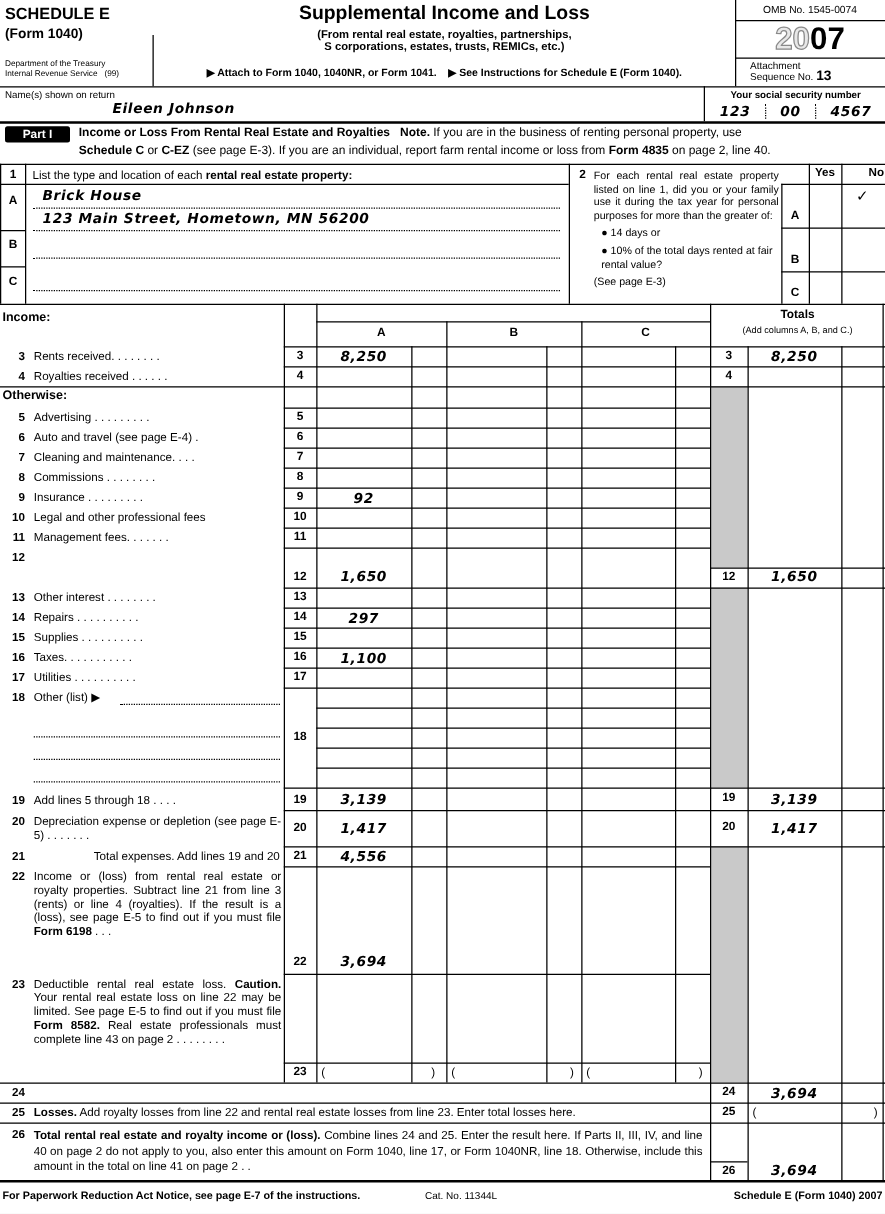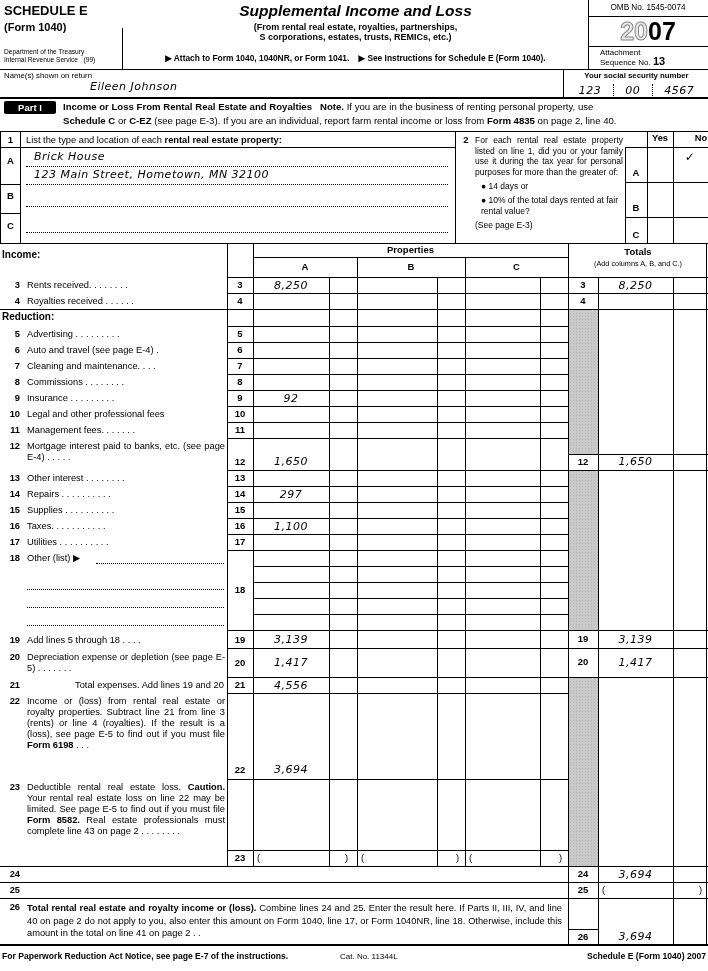--- a/index.html
+++ b/index.html
@@ -7,41 +7,41 @@
         font-family:"Liberation Sans",sans-serif;color:#000;overflow:hidden;}
   .a{position:absolute;}
   .hl{position:absolute;border-top:1px solid #000;height:0;}
   .hl2{position:absolute;border-top:2px solid #000;height:0;}
   .vl{position:absolute;border-left:1px solid #000;width:0;}
   .dot{position:absolute;border-bottom:1.5px dotted #000;height:0;}
   .b{font-weight:bold;}
   .lbl{font-size:9.3px;line-height:11px;}
   .just{text-align:justify;}
   .num{font-weight:bold;font-size:9.5px;text-align:center;}
-  .hv{font-family:"DejaVu Sans",sans-serif;font-style:oblique;font-size:11px;letter-spacing:.5px;}
+  .hv{font-family:"DejaVu Sans",sans-serif;font-style:oblique;font-size:11px;letter-spacing:.5px;font-weight:bold;}
   .ctr{text-align:center;}
   .gray{position:absolute;background:#c9c9c9;
         background-image:radial-gradient(#b5b5b5 20%,transparent 21%);background-size:3px 3px;}
   .yr20{color:#e8e8e8;-webkit-text-stroke:1px #8a8a8a;}
 </style>
 </head>
 <body>
 
 <div class="page">
 
   <div>
     <div class="a b" style="left:4px;top:3px;font-size:13px;">SCHEDULE E</div>
     <div class="a b" style="left:4px;top:21px;font-size:11px;">(Form 1040)</div>
     <div class="a" style="left:4px;top:48px;font-size:6.6px;line-height:8px;width:118px;">
       <span>Department of the Treasury</span><br>
       <span>Internal Revenue Service</span>&nbsp;&nbsp;
       <span>(99)</span>
     </div>
 
-    <div class="a b ctr" style="left:123px;top:2px;width:465px;font-size:15.5px;font-style:italic;">Supplemental Income and Loss</div>
+    <div class="a b ctr" style="left:123px;top:2px;width:465px;font-size:15.5px;">Supplemental Income and Loss</div>
     <div class="a b ctr" style="left:123px;top:22px;width:465px;font-size:9px;">(From rental real estate, royalties, partnerships,</div>
     <div class="a b ctr" style="left:123px;top:32px;width:465px;font-size:9px;">S corporations, estates, trusts, REMICs, etc.)</div>
     <div class="a b ctr" style="left:123px;top:53px;width:465px;font-size:8.4px;">
       <span>▶ Attach to Form 1040, 1040NR, or Form 1041.</span>&nbsp;&nbsp;&nbsp;
       <span>▶ See Instructions for Schedule E (Form 1040).</span>
     </div>
 
     <div class="a ctr" style="left:590px;top:3px;width:116px;font-size:8.2px;">OMB No. 1545-0074</div>
     <div class="a ctr b" style="left:590px;top:18px;width:116px;font-size:25px;line-height:27px;">
       <span class="yr20">20</span><span>07</span>
@@ -95,21 +95,21 @@
     <div class="hl" style="left:0;top:213px;width:20px;"></div>
 
     <div class="a num" style="left:2px;top:134px;width:17px;">1</div>
     <div class="a lbl" style="left:26px;top:135px;">
       <span>List the type and location of each </span><span class="b">rental real estate property:</span>
     </div>
 
     <div class="a num" style="left:2px;top:155px;width:17px;">A</div>
     <div class="a hv" style="left:34px;top:150px;">Brick House</div>
     <div class="dot" style="left:26px;top:166px;width:422px;"></div>
-    <div class="a hv" style="left:34px;top:168px;">123 Main Street, Hometown, MN 32100</div>
+    <div class="a hv" style="left:34px;top:168px;">123 Main Street, Hometown, MN 56200</div>
     <div class="dot" style="left:26px;top:184px;width:422px;"></div>
 
     <div class="a num" style="left:2px;top:190px;width:17px;">B</div>
     <div class="dot" style="left:26px;top:206px;width:422px;"></div>
 
     <div class="a num" style="left:2px;top:220px;width:17px;">C</div>
     <div class="dot" style="left:26px;top:232px;width:422px;"></div>
 
     <div class="a num" style="left:459px;top:134px;width:14px;">2</div>
     <div class="a just" style="left:475px;top:135px;width:148px;font-size:8.5px;line-height:10.5px;">For each rental real estate property listed on line 1, did you or your family use it during the tax year for personal purposes for more than the greater of:</div>
@@ -181,50 +181,48 @@
       <div class="hl" style="left:227px;top:536px;width:341px;"></div>
       <div class="hl" style="left:227px;top:607px;width:341px;"></div>
       <div class="hl" style="left:0;top:623px;width:708px;"></div>
       <div class="hl" style="left:0;top:639px;width:708px;"></div>
       <div class="hl" style="left:0;top:655px;width:708px;"></div>
       <div class="hl" style="left:568px;top:686px;width:30px;"></div>
       <div class="hl2" style="left:0;top:701px;width:708px;"></div>
       <div class="vl" style="left:706px;top:0;height:702px;"></div>
     </div>
 
-    <div class="a b ctr" style="left:253px;top:1px;width:315px;font-size:9.5px;">Properties</div>
     <div class="a b ctr" style="left:253px;top:18px;width:104px;font-size:9.5px;">A</div>
     <div class="a b ctr" style="left:357px;top:18px;width:108px;font-size:9.5px;">B</div>
     <div class="a b ctr" style="left:465px;top:18px;width:103px;font-size:9.5px;">C</div>
     <div class="a b ctr" style="left:568px;top:3px;width:140px;font-size:9.5px;">Totals</div>
     <div class="a ctr" style="left:568px;top:16px;width:140px;font-size:7.3px;">(Add columns A, B, and C.)</div>
 
     <div class="a b" style="left:2px;top:6px;font-size:10px;">Income:</div>
-    <div class="a b" style="left:2px;top:68px;font-size:10px;">Reduction:</div>
+    <div class="a b" style="left:2px;top:68px;font-size:10px;">Otherwise:</div>
 
     <div class="a lbl" style="left:6px;top:37px;width:14px;text-align:right;font-weight:bold;">3</div>
     <div class="a lbl" style="left:27px;top:37px;width:198px;">Rents received. . . . . . . .</div>
     <div class="a lbl" style="left:6px;top:53px;width:14px;text-align:right;font-weight:bold;">4</div>
     <div class="a lbl" style="left:27px;top:53px;width:198px;">Royalties received . . . . . .</div>
     <div class="a lbl" style="left:6px;top:86px;width:14px;text-align:right;font-weight:bold;">5</div>
     <div class="a lbl" style="left:27px;top:86px;width:198px;">Advertising . . . . . . . . .</div>
     <div class="a lbl" style="left:6px;top:102px;width:14px;text-align:right;font-weight:bold;">6</div>
     <div class="a lbl" style="left:27px;top:102px;width:198px;">Auto and travel (see page E-4) .</div>
     <div class="a lbl" style="left:6px;top:118px;width:14px;text-align:right;font-weight:bold;">7</div>
     <div class="a lbl" style="left:27px;top:118px;width:198px;">Cleaning and maintenance. . . .</div>
     <div class="a lbl" style="left:6px;top:134px;width:14px;text-align:right;font-weight:bold;">8</div>
     <div class="a lbl" style="left:27px;top:134px;width:198px;">Commissions . . . . . . . .</div>
     <div class="a lbl" style="left:6px;top:150px;width:14px;text-align:right;font-weight:bold;">9</div>
     <div class="a lbl" style="left:27px;top:150px;width:198px;">Insurance . . . . . . . . .</div>
     <div class="a lbl" style="left:2px;top:166px;width:18px;text-align:right;font-weight:bold;">10</div>
     <div class="a lbl" style="left:27px;top:166px;width:198px;">Legal and other professional fees</div>
     <div class="a lbl" style="left:2px;top:182px;width:18px;text-align:right;font-weight:bold;">11</div>
     <div class="a lbl" style="left:27px;top:182px;width:198px;">Management fees. . . . . . .</div>
     <div class="a lbl" style="left:2px;top:198px;width:18px;text-align:right;font-weight:bold;">12</div>
-    <div class="a lbl just" style="left:27px;top:198px;width:198px;">Mortgage interest paid to banks, etc. (see page E-4)  .  .  .  .  .</div>
     <div class="a lbl" style="left:2px;top:230px;width:18px;text-align:right;font-weight:bold;">13</div>
     <div class="a lbl" style="left:27px;top:230px;width:198px;">Other interest . . . . . . . .</div>
     <div class="a lbl" style="left:2px;top:246px;width:18px;text-align:right;font-weight:bold;">14</div>
     <div class="a lbl" style="left:27px;top:246px;width:198px;">Repairs . . . . . . . . . .</div>
     <div class="a lbl" style="left:2px;top:262px;width:18px;text-align:right;font-weight:bold;">15</div>
     <div class="a lbl" style="left:27px;top:262px;width:198px;">Supplies . . . . . . . . . .</div>
     <div class="a lbl" style="left:2px;top:278px;width:18px;text-align:right;font-weight:bold;">16</div>
     <div class="a lbl" style="left:27px;top:278px;width:198px;">Taxes. . . . . . . . . . .</div>
     <div class="a lbl" style="left:2px;top:294px;width:18px;text-align:right;font-weight:bold;">17</div>
     <div class="a lbl" style="left:27px;top:294px;width:198px;">Utilities . . . . . . . . . .</div>
@@ -247,20 +245,23 @@
       <span>Income or (loss) from rental real estate or royalty properties. Subtract line 21 from line 3 (rents) or line 4 (royalties). If the result is a (loss), see page E-5 to find out if you must file </span><span class="b">Form 6198</span><span> . . .</span>
     </div>
 
     <div class="a lbl" style="left:2px;top:539px;width:18px;text-align:right;font-weight:bold;">23</div>
     <div class="a lbl just" style="left:27px;top:539px;width:198px;">
       <span>Deductible rental real estate loss. </span><span class="b">Caution.</span><span> Your rental real estate loss on line 22 may be limited. See page E-5 to find out if you must file </span><span class="b">Form 8582.</span><span> Real estate professionals must complete line 43 on page 2 . . . . . . . .</span>
     </div>
 
     <div class="a lbl" style="left:2px;top:626px;width:18px;text-align:right;font-weight:bold;">24</div>
     <div class="a lbl" style="left:2px;top:642px;width:18px;text-align:right;font-weight:bold;">25</div>
+    <div class="a lbl" style="left:27px;top:642px;width:535px;">
+      <span class="b">Losses.</span><span> Add royalty losses from line 22 and rental real estate losses from line 23. Enter total losses here.</span>
+    </div>
     <div class="a lbl" style="left:2px;top:659px;width:18px;text-align:right;font-weight:bold;">26</div>
     <div class="a lbl just" style="left:27px;top:659px;width:535px;line-height:12.5px;">
       <span class="b">Total rental real estate and royalty income or (loss).</span><span> Combine lines 24 and 25. Enter the result here. If Parts II, III, IV, and line 40 on page 2 do not apply to you, also enter this amount on Form 1040, line 17, or Form 1040NR, line 18. Otherwise, include this amount in the total on line 41 on page 2 .   .</span>
     </div>
 
     <div class="a num" style="left:227px;top:34px;width:26px;line-height:16px;">3</div>
     <div class="a num" style="left:227px;top:50px;width:26px;line-height:16px;">4</div>
     <div class="a num" style="left:227px;top:83px;width:26px;line-height:16px;">5</div>
     <div class="a num" style="left:227px;top:99px;width:26px;line-height:16px;">6</div>
     <div class="a num" style="left:227px;top:115px;width:26px;line-height:16px;">7</div>

